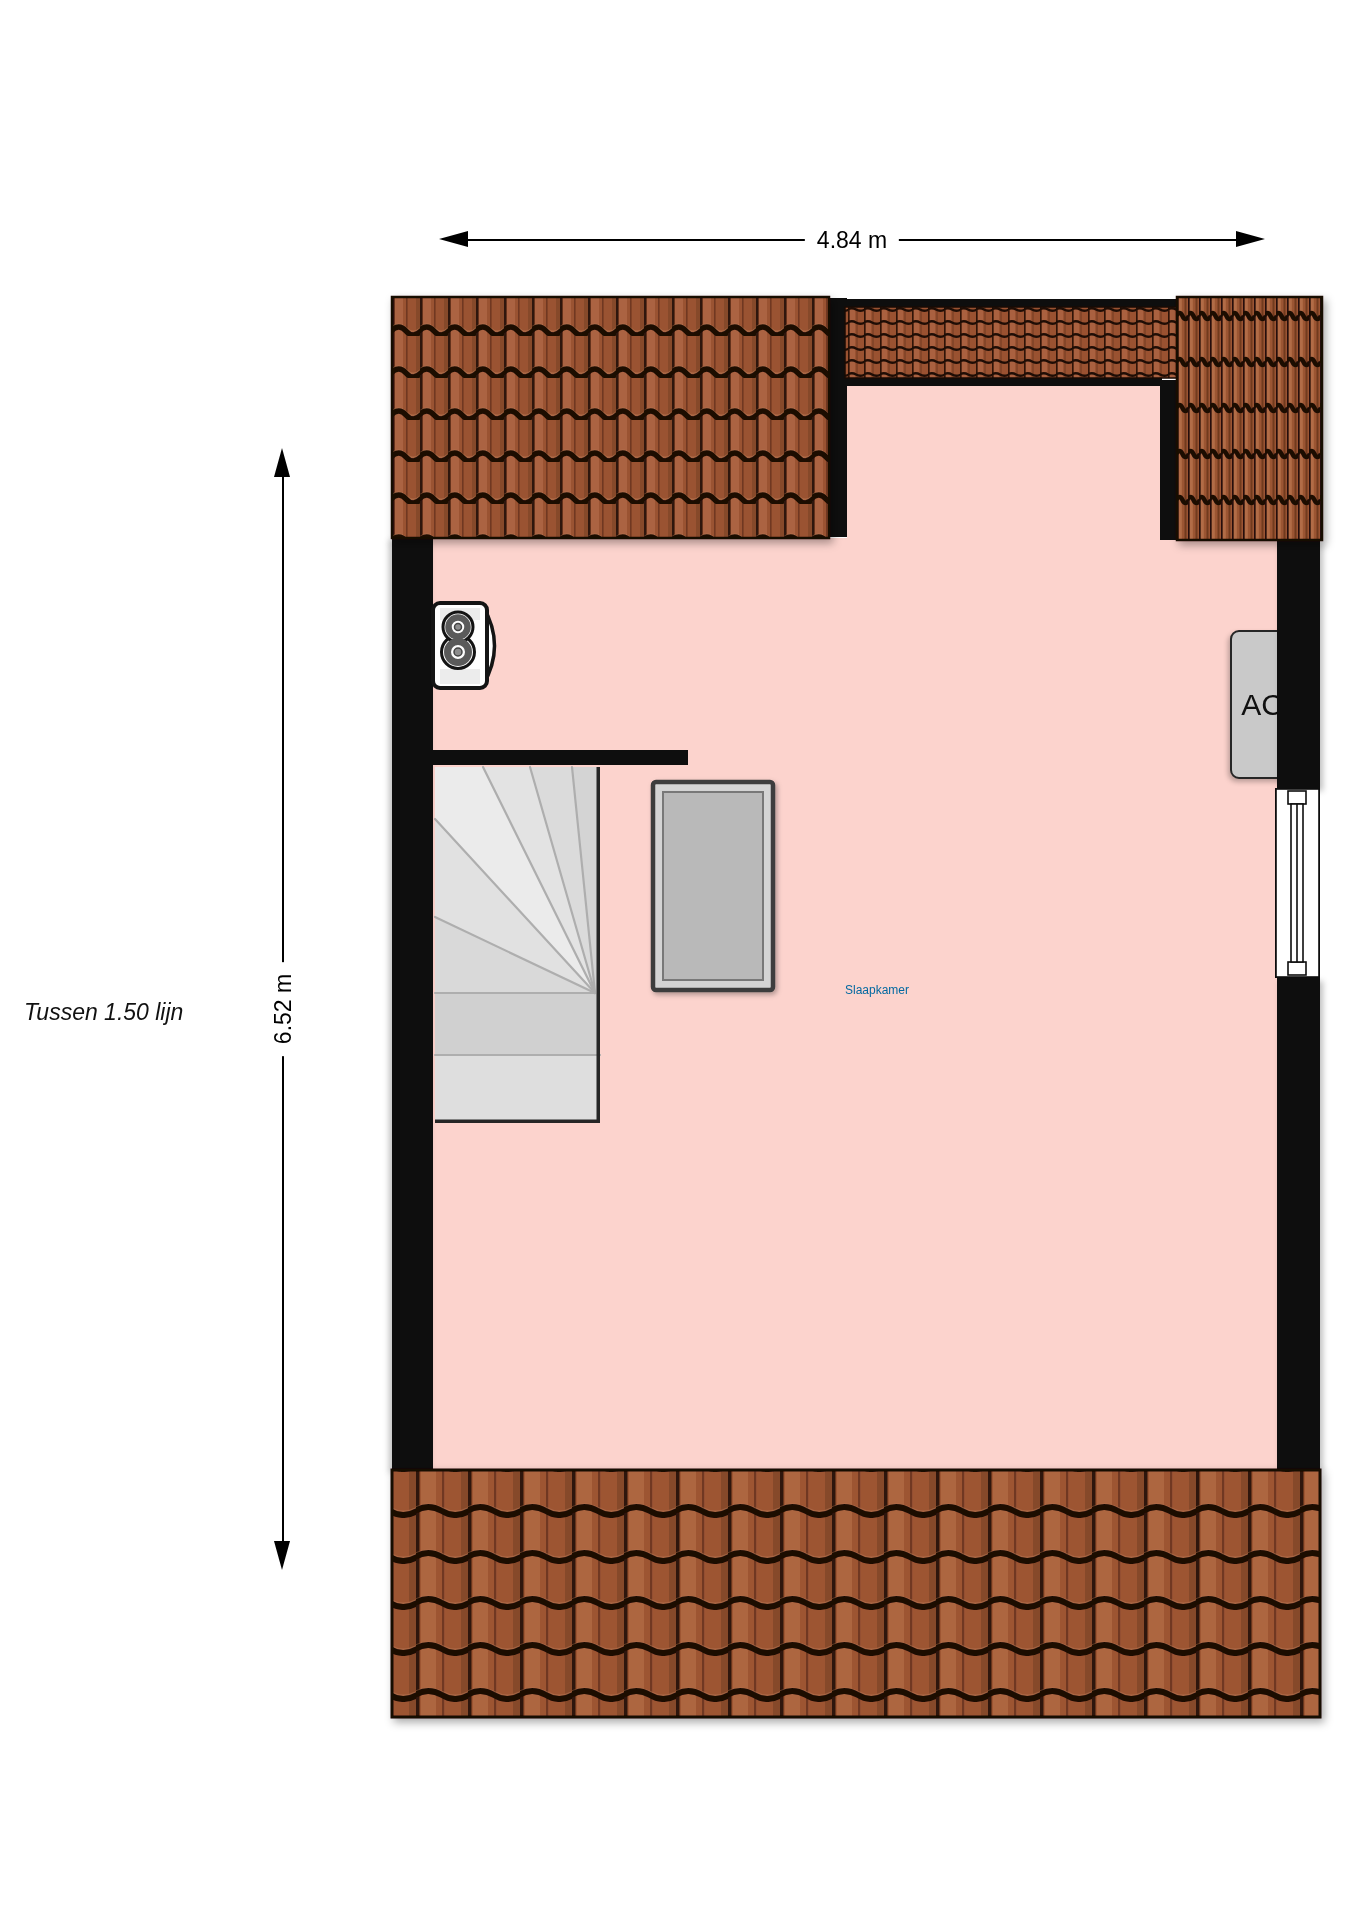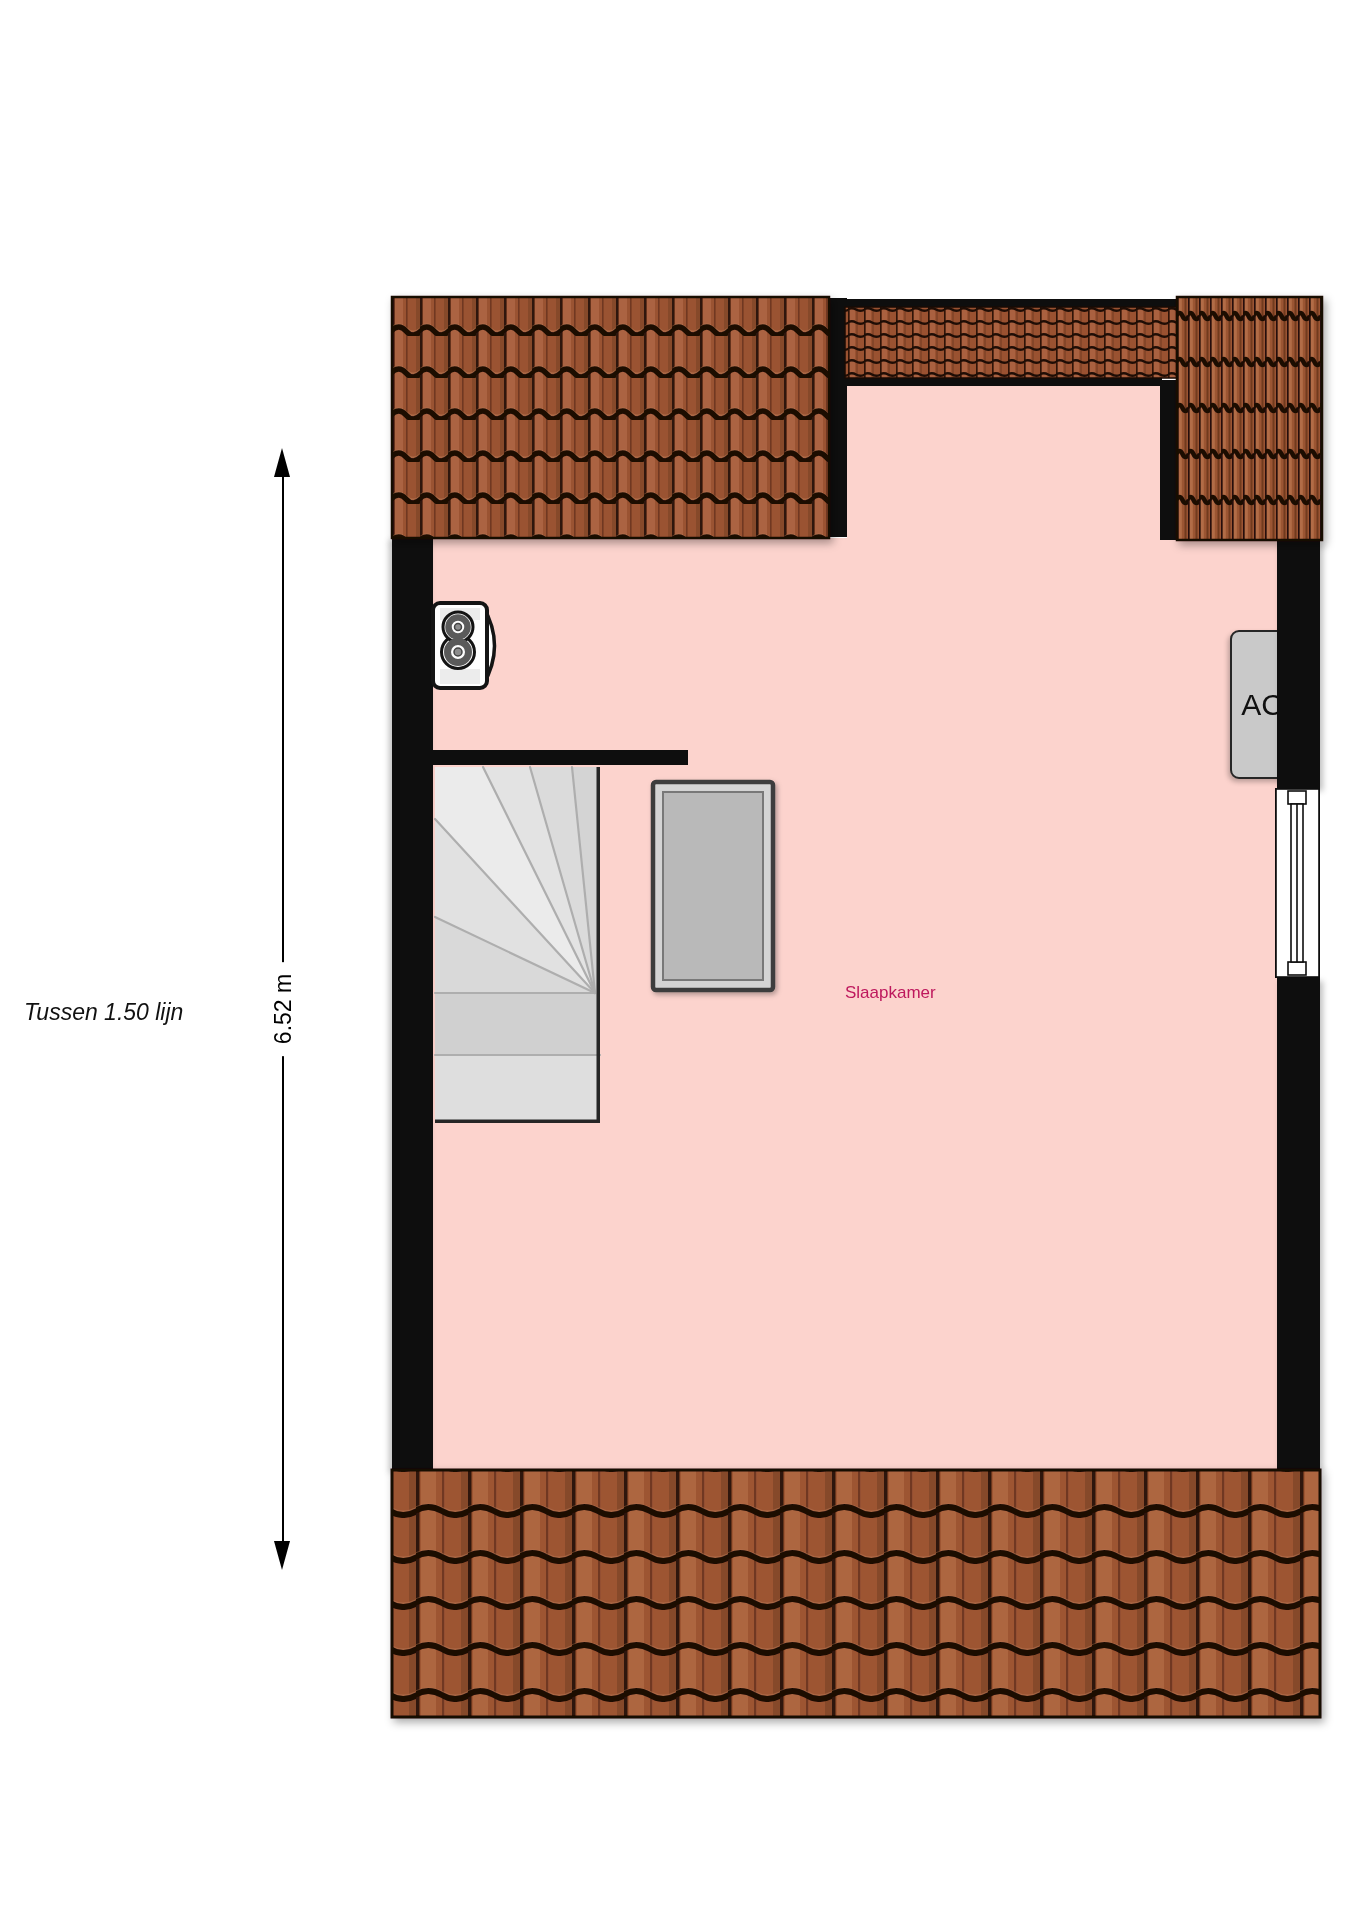--- a/index.html
+++ b/index.html
@@ -24,21 +24,21 @@
   #dormer-bottom-bar{left:847px;top:378px;width:315px;height:8px;}
   #wall-stairs{left:392px;top:750px;width:296px;height:15px;}
 
   
   #ac-unit{left:1230px;top:630px;width:60px;height:145px;background:#c9c9c9;
     border:2.5px solid #262626;border-radius:9px;display:flex;align-items:center;
     justify-content:center;box-shadow:-2px 3px 5px rgba(0,0,0,.25);}
   #ac-unit .ac-label{font-size:30px;color:#101010;}
 
   
-  #room-label{left:845px;top:983px;font-size:17px;color:#be185d;}
+  #room-label{left:845px;top:983px;font-size:12px;color:#0369a1;}
   #zone-label{left:24px;top:999px;font-size:23px;color:#111111;white-space:nowrap;font-style:italic;}
 
   
   .dim{position:absolute;}
   .dim .line{position:absolute;background:#000;}
   .dim .label{position:absolute;left:50%;top:50%;transform:translate(-50%,-50%);
     background:#ffffff;padding:0 12px;font-size:23px;color:#000;white-space:nowrap;}
   #dim-h{left:439px;top:228px;width:826px;height:24px;}
   #dim-h .line{left:24px;right:24px;top:11px;height:2.2px;}
   #dim-h .arrow-w{position:absolute;left:0;top:3px;width:0;height:0;
@@ -187,20 +187,26 @@
       <rect x="13" y="174" width="18" height="13" fill="#ffffff" stroke="#0d0d0d" stroke-width="1.6"></rect>
       <rect x="16" y="16" width="12" height="158" fill="#ffffff" stroke="#0d0d0d" stroke-width="1.6"></rect>
       <line x1="22" y1="16" x2="22" y2="174" stroke="#0d0d0d" stroke-width="1.6"></line>
     </g>
   </svg>
 
   <div class="abs" id="room-label">Slaapkamer</div>
 
   <div class="abs" id="zone-label">Tussen 1.50 lijn</div>
 
+  <div class="dim" id="dim-h">
+    <span class="arrow-w"></span>
+    <span class="line"></span>
+    <span class="arrow-e"></span>
+    <span class="label">4.84 m</span>
+  </div>
 
   <div class="dim" id="dim-v">
     <span class="arrow-n"></span>
     <span class="line"></span>
     <span class="arrow-s"></span>
     <span class="label">6.52 m</span>
   </div>
 
 </div>
 

